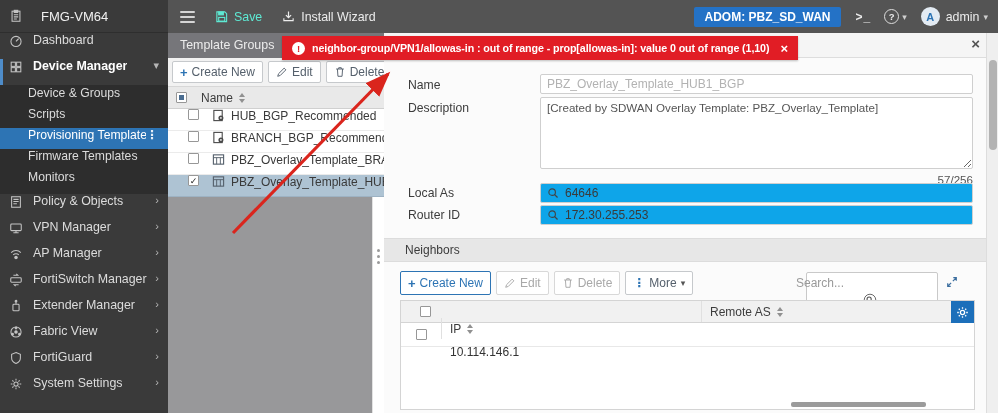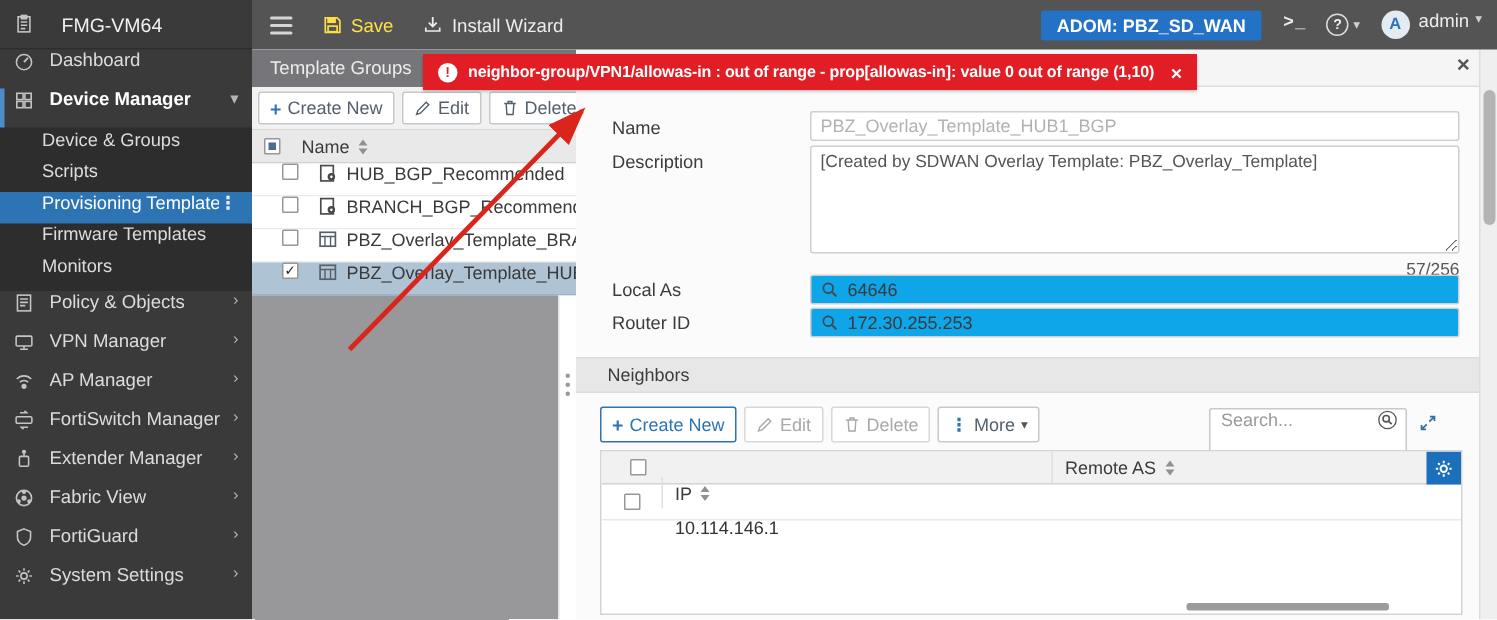--- a/index.html
+++ b/index.html
@@ -19,22 +19,22 @@
   .sb-item.accent::before { content:''; position:absolute; left:0; top:0; bottom:0; width:3px; background:#4e8cc9; }
   .sb-icon { width:16px; height:15px; margin-right:8px; display:inline-flex; align-items:center; flex:none; }
   .sb-caret,.sb-chev { margin-left:auto; color:#b5b5b5; font-size:11px; }
   .sb-kebab { margin-left:auto; color:#e6eff8; font-weight:bold; font-size:12px; letter-spacing:1px; }
 
   
   .topbar { position:absolute; left:168px; top:0; width:830px; height:33px; background:#545454; display:flex; align-items:center; color:#ececec; z-index:5; }
   .hamburger { width:15px; margin-left:12px; display:flex; flex-direction:column; gap:3px; cursor:pointer; }
   .hamburger i { height:2px; background:#d5d5d5; border-radius:1px; }
   .tb-btn { display:flex; align-items:center; gap:6px; margin-left:20px; font-size:12.4px; cursor:pointer; }
-  .tb-btn.disabled { color:#fde047; cursor:default; }
-  .tb-right { margin-left:auto; display:flex; margin-right:10px; }
+  .tb-btn.disabled { color:#5eead4; cursor:default; }
+  .tb-right { margin-left:auto; display:flex; align-items:center; margin-right:10px; }
   .adom-btn { background:#2472c6; color:#fff; font-weight:bold; font-size:12px; padding:3px 10px; border-radius:2px; cursor:pointer; white-space:nowrap; }
   .term { margin:0 13px 0 15px; font-weight:bold; font-size:12px; letter-spacing:1px; cursor:pointer; }
   .help { display:flex; align-items:center; gap:3px; cursor:pointer; }
   .help .qmark { width:15px; height:15px; border:1.5px solid #ddd; border-radius:50%; display:flex; align-items:center; justify-content:center; font-size:9.5px; font-weight:bold; }
   .caret-dn { font-size:9px; color:#cfcfcf; }
   .avatar { width:19px; height:19px; background:#e3ebf3; color:#2d74b4; border-radius:50%; display:flex; align-items:center; justify-content:center; font-weight:bold; font-size:11px; margin-left:14px; }
   .username { margin:0 4px 0 6px; font-size:12.4px; }
 
   
   .content { position:absolute; left:168px; top:33px; width:830px; height:380px;border-radius:20px; }
@@ -70,21 +70,21 @@
   .finput { position:absolute; left:156px; width:433px; height:20px; border:1px solid #cfcfcf; border-radius:2px; background:#fff; font-size:12px; padding:0 6px; color:#b2b2b2; font-family:inherit; }
   .iwrap { position:absolute; left:156px; width:433px; height:20px; border:1px solid #cfcfcf; border-radius:2px; background:#0ea5e9; display:flex; align-items:center; gap:6px; padding:0 6px; color:#3a3a3a; cursor:text; }
   .ftext { position:absolute; left:156px; top:64px; width:433px; height:72px; border:1px solid #cfcfcf; border-radius:2px; background:#fff; font-size:11.6px; padding:3px 6px; color:#555; font-family:inherit; }
   .counter { position:absolute; left:156px; top:140px; width:433px; text-align:right; color:#555; font-size:11.6px; }
   .nb-bar { position:absolute; left:0; top:205px; width:602px; height:24px; background:#e7e7e7; border-top:1px solid #dcdcdc; border-bottom:1px solid #dcdcdc; }
   .nb-bar span { line-height:22px; padding-left:21px; color:#3c3c3c; }
   .nb-toolbar { position:absolute; left:16px; top:238px; display:flex; gap:5px; }
   .nb-toolbar .btn { height:24px; }
   .kebab-b { color:#2d74b4; font-weight:bold; }
   .more-caret { font-size:9px; color:#555; }
-  .search-box { position:absolute; left:422px; top:239px; width:132px; height:36px; border:1px solid #c9c9c9; border-radius:2px; background:#fff; display:flex; align-items:flex-start; }
+  .search-box { position:absolute; left:422px; top:239px; width:132px; height:36px; border:1px solid #c9c9c9; border-radius:2px; background:#fff; display:flex; align-items:center;flex-direction:column; }
   .search-box input { border:0; outline:none; flex:1; min-width:0; font-size:12px; padding:0 4px 0 7px; font-family:inherit; color:#333; background:transparent; }
   .search-box input::placeholder { color:#9a9a9a; }
   .search-mag { display:inline-flex; margin-right:5px; cursor:pointer; }
   .expand-ic { position:absolute; left:562px; top:243px; display:inline-flex; cursor:pointer; }
   .nb-table { position:absolute; left:16px; top:267px; width:575px; height:110px; border:1px solid #d4d4d4; background:#fff; overflow:hidden; }
   .nt-head { display:flex; align-items:center; height:22px; background:#f1f1f1; border-bottom:1px solid #d4d4d4; color:#3c3c3c; position:relative; }
   .nt-cb { width:40px; display:flex; justify-content:center; }
   .nt-ip { width:260px; display:flex; align-items:center; border-left:1px solid #e0e0e0; padding-left:8px; height:100%;margin-top:34px; }
   .nt-ras { width:252px; display:flex; align-items:center; border-left:1px solid #e0e0e0; padding-left:8px; height:100%; }
   .gear-btn { position:absolute; right:0; top:0; width:23px; height:22px; background:#1c6fba; display:flex; align-items:center; justify-content:center; cursor:pointer; }

